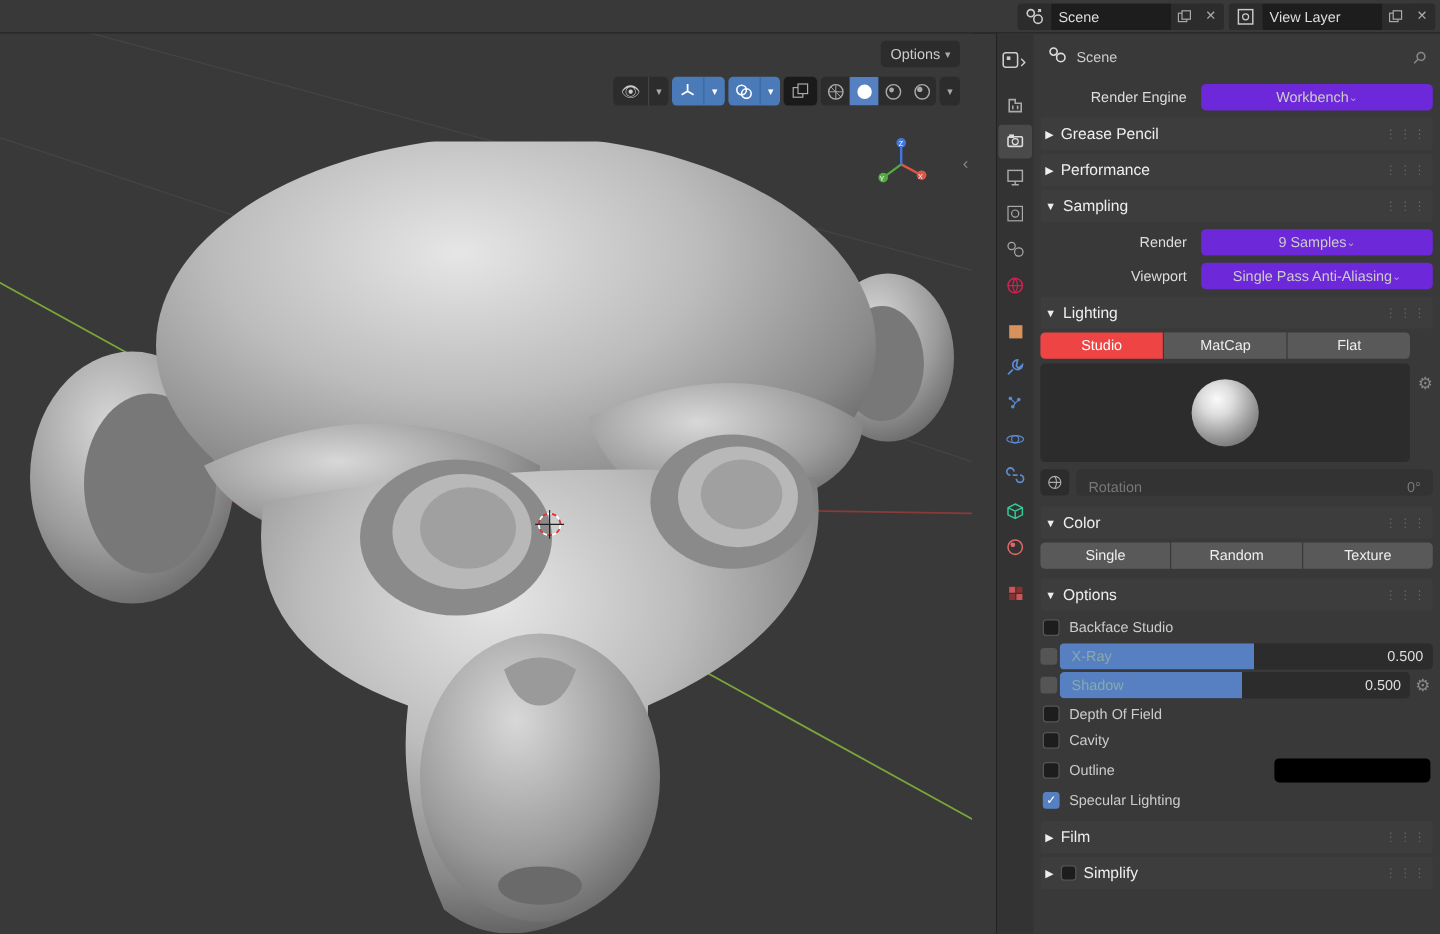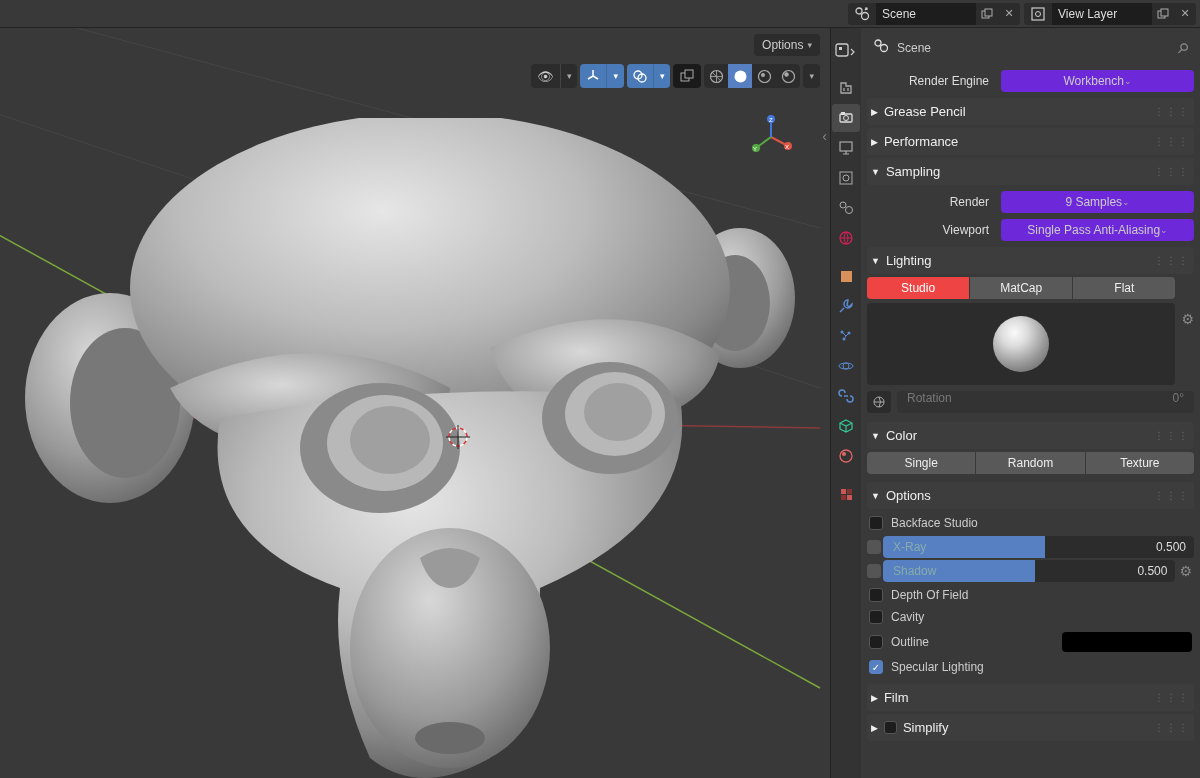--- a/index.html
+++ b/index.html
@@ -3,21 +3,21 @@
 <meta charset="utf-8">
 <style>
 * { box-sizing: border-box; margin: 0; padding: 0; font-family: sans-serif; }
 body { width: 1200px; height: 778px; background: #393939; color: #ccc; font-size: 12px; overflow: hidden; display: flex; flex-direction: column; }
 .topbar { height: 28px; background: #393939; display: flex; justify-content: flex-end; align-items: center; padding: 0 4px; gap: 4px; border-bottom: 1px solid #222; }
 .scene-field { display: flex; align-items: center; gap: 0; }
 .scene-icon { width: 28px; height: 22px; background: #2c2c2c; border-radius: 3px 0 0 3px; display: flex; align-items: center; justify-content: center; font-size: 13px; }
 .scene-input { width: 100px; height: 22px; background: #1d1d1d; border: none; color: #ddd; padding: 0 6px; font-size: 12px; display: flex; align-items: center; }
 .scene-btn { width: 22px; height: 22px; background: #2c2c2c; display: flex; align-items: center; justify-content: center; font-size: 11px; color: #aaa; }
 .scene-btn:last-child { border-radius: 0 3px 3px 0; }
-.main { flex: 1; display: flex; }
+.main { flex: 1; display: flex; gap: 20px; }
 .viewport { flex: 1; background: #393939; position: relative; overflow: hidden; }
 .viewport-header { position: absolute; top: 6px; right: 10px; display: flex; gap: 6px; z-index: 10; }
 .options-btn { background: #2c2c2c; border-radius: 4px; padding: 4px 8px; display: flex; align-items: center; gap: 4px; height: 22px; }
 .viewport-row2 { position: absolute; top: 36px; right: 10px; display: flex; gap: 3px; z-index: 10; }
 .vp-btn { background: #2c2c2c; border-radius: 4px; height: 24px; display: flex; align-items: center; justify-content: center; padding: 0 6px; font-size: 13px; }
 .vp-btn.split { padding: 0; }
 .vp-btn.split span { padding: 0 6px; height: 24px; display: flex; align-items: center; }
 .vp-btn.split .sep { width: 1px; background: #444; padding: 0; }
 .vp-btn.dark { background: #1a1a1a; }
 .shading-group { display: flex; background: #2c2c2c; border-radius: 4px; overflow: hidden; height: 24px; }
@@ -53,21 +53,21 @@
 .slider-bar { flex: 1; height: 22px; background: #2c2c2c; border-radius: 4px; position: relative; overflow: hidden; display: flex; align-items: center; }
 .slider-fill { position: absolute; left: 0; top: 0; bottom: 0; background: #5680c2; }
 .slider-label { position: absolute; left: 10px; z-index: 1; color: #8aa; }
 .slider-val { position: absolute; right: 8px; z-index: 1; color: #ddd; }
 .chk-row { display: flex; align-items: center; gap: 8px; padding: 4px 2px; }
 .chk { width: 14px; height: 14px; background: #1d1d1d; border-radius: 3px; border: 1px solid #555; }
 .chk.on { background: #5680c2; border-color: #5680c2; display: flex; align-items: center; justify-content: center; color: #fff; font-size: 10px; }
 .swatch { width: 130px; height: 20px; background: #000; border-radius: 4px; margin-left: auto; }
 .rotation-row { display: flex; align-items: center; gap: 6px; padding: 2px 0 6px 0; }
 .rot-icon { width: 24px; height: 22px; background: #2c2c2c; border-radius: 4px; display: flex; align-items: center; justify-content: center; }
-.rot-field { flex: 1; background: #333; border-radius: 4px; height: 22px; display: flex; align-items: flex-start; padding: 0 10px; justify-content: space-between; color: #777; }
+.rot-field { flex: 1; background: #333; border-radius: 4px; height: 22px; display: flex; align-items: flex-end; padding: 0 10px; justify-content: space-between; color: #777; }
 .chevron { font-size: 9px; color: #aaa; }
 </style>
 </head>
 <body>
 
 <div class="topbar">
   <div class="scene-field">
     <div class="scene-icon">
       <svg width="16" height="16" viewBox="0 0 16 16">
           <circle cx="5" cy="5" r="3" fill="none" stroke="#ccc" stroke-width="1.3"></circle>

